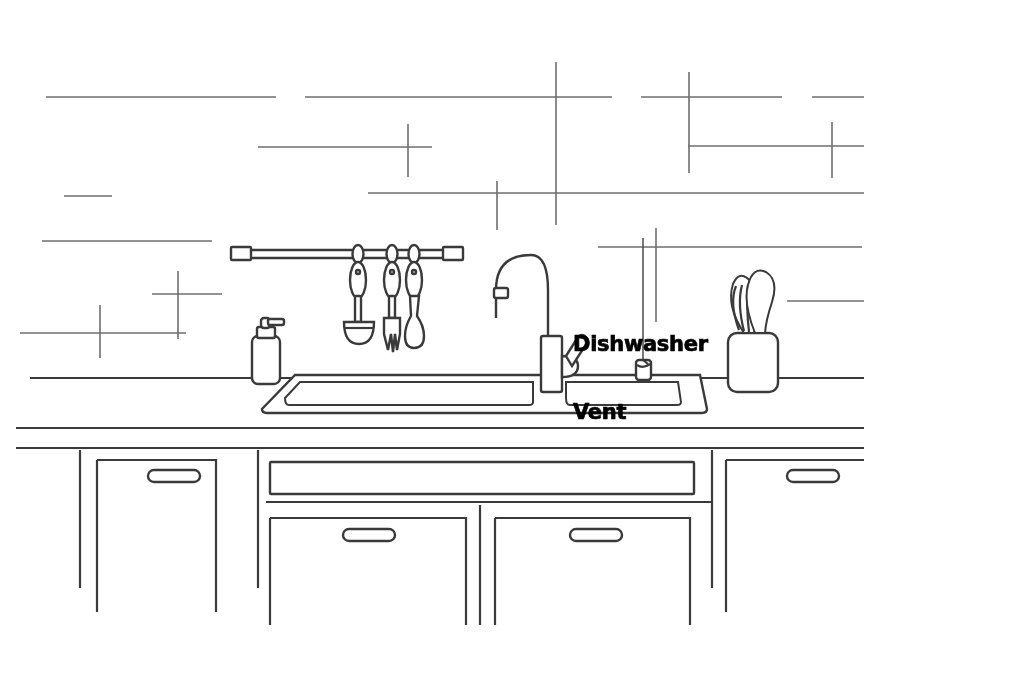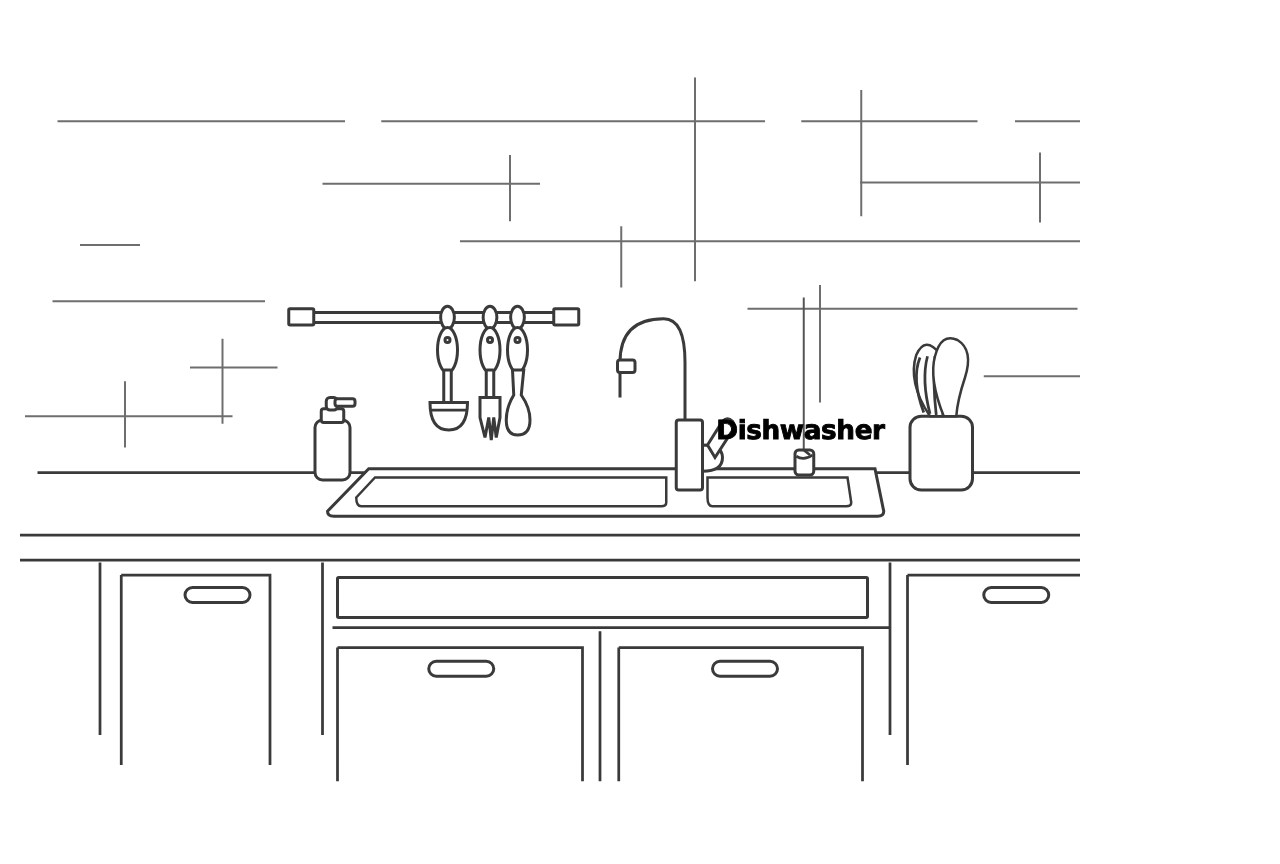--- a/index.html
+++ b/index.html
@@ -197,15 +197,16 @@
       <g>
         <path class="ln" d="M726 460 L890 460 L890 612 M726 460 L726 612"></path>
         <rect class="obj" x="787" y="470" width="52" height="12" rx="6"></rect>
       </g>
     </g>
 
   </svg>
 
   <div class="label-text" id="annotation-label">
     <div>Dishwasher</div>
+    <div>Vent</div>
   </div>
 
 </div>
 
 </body></html>

